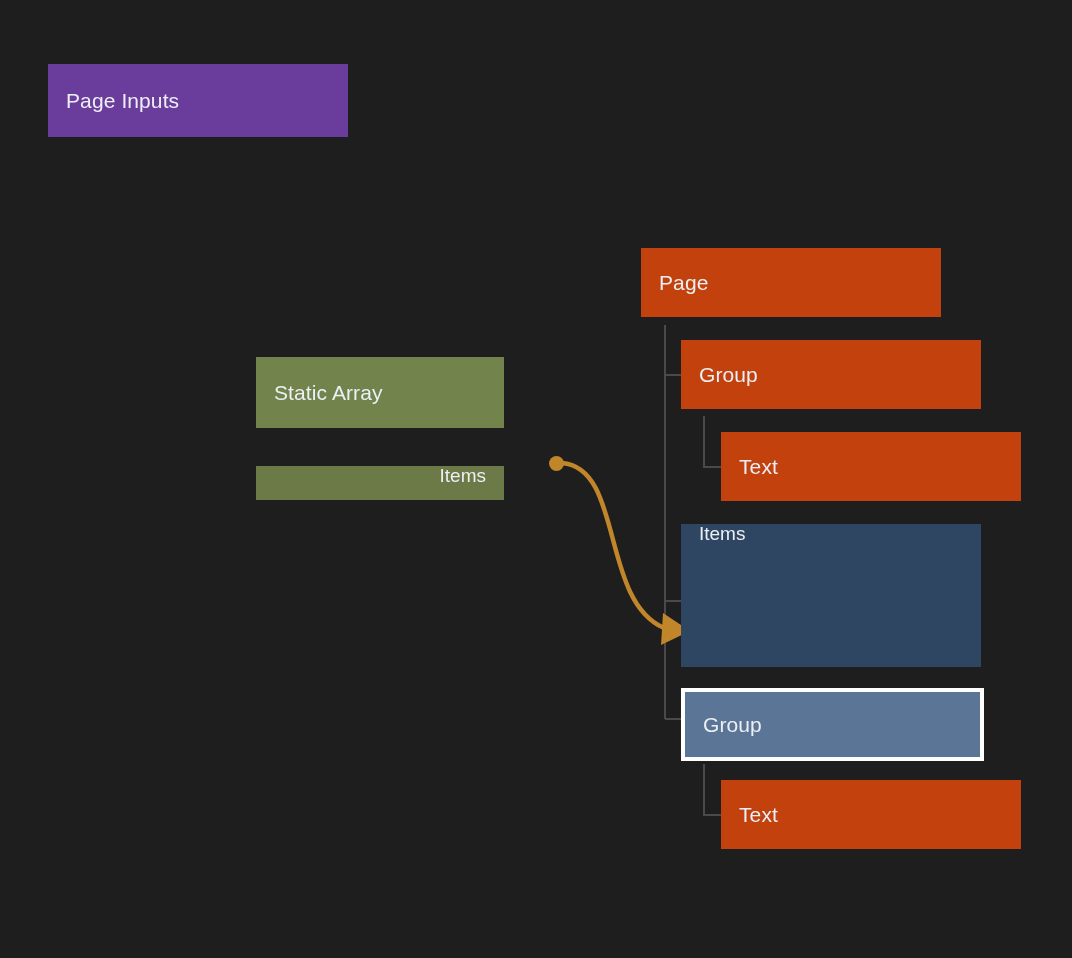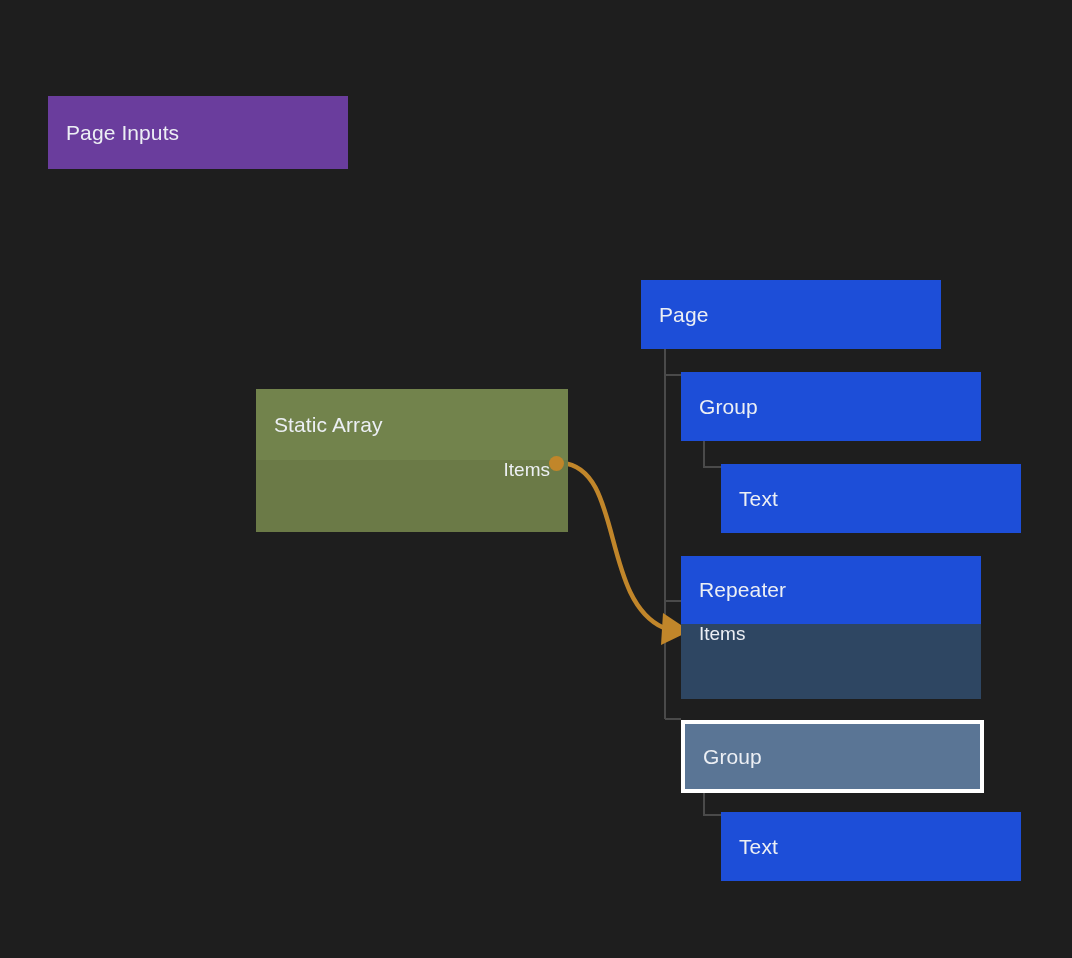--- a/index.html
+++ b/index.html
@@ -33,21 +33,20 @@
     pointer-events: none;
   }
 
   
   .node {
     position: absolute;
     box-sizing: border-box;
     display: flex;
     flex-direction: column;
     overflow: hidden;
-    margin-top: 32px;
   }
 
   .node-header {
     display: flex;
     align-items: center;
     box-sizing: border-box;
     padding: 0 18px;
     flex: 0 0 auto;
   }
 
@@ -81,21 +80,21 @@
   .port-row-in {
     justify-content: flex-start;
   }
 
   
   .node--inputs .node-header { background: #6a3d9d; }
 
   .node--data .node-header { background: #72834c; }
   .node--data .node-body   { background: #6b7a47; }
 
-  .node--element .node-header { background: #1d4ed8; }
+  .node--element .node-header { background: #c2410c; }
   .node--element .node-body   { background: #2e4662; }
 
   .node--selected {
     border: 4px solid #ffffff;
   }
   .node--selected .node-header { background: #5a7595; }
 
   
   .port-dot {
     position: absolute;
@@ -130,21 +129,21 @@
     <path d="M562 463 C 624 468, 600 600, 664 628" stroke="#c1862a" stroke-width="4.5" fill="none" stroke-linecap="round"></path>
     <polygon points="663,613 690,631 661,645" fill="#c1862a"></polygon>
   </svg>
 
   <div class="node node--inputs" style="left:48px; top:64px; width:300px; height:73px;">
     <div class="node-header" style="height:73px;">
       <span class="node-title">Page Inputs</span>
     </div>
   </div>
 
-  <div class="node node--data" style="left:256px; top:357px; width:312px; height:143px;">
+  <div class="node node--data" style="left:256px; top:357px; width:248px; height:143px;gap:38px;">
     <div class="node-header" style="height:71px;">
       <span class="node-title">Static Array</span>
     </div>
     <div class="node-body port-row-out">
       <span class="port-label">Items</span>
     </div>
   </div>
   <div class="port-dot" style="left:549px; top:456px;"></div>
 
   <div class="node node--element" style="left:641px; top:248px; width:300px; height:69px;">
@@ -159,23 +158,20 @@
     </div>
   </div>
 
   <div class="node node--element" style="left:721px; top:432px; width:300px; height:69px;">
     <div class="node-header" style="height:69px;">
       <span class="node-title">Text</span>
     </div>
   </div>
 
   <div class="node node--element" style="left:681px; top:524px; width:300px; height:143px;">
-    <div class="node-header" style="height:68px;">
-      <span class="node-title">Repeater</span>
-    </div>
     <div class="node-body port-row-in">
       <span class="port-label">Items</span>
     </div>
   </div>
 
   <div class="node node--element node--selected" style="left:681px; top:688px; width:303px; height:73px;">
     <div class="node-header" style="height:100%;">
       <span class="node-title">Group</span>
     </div>
   </div>

